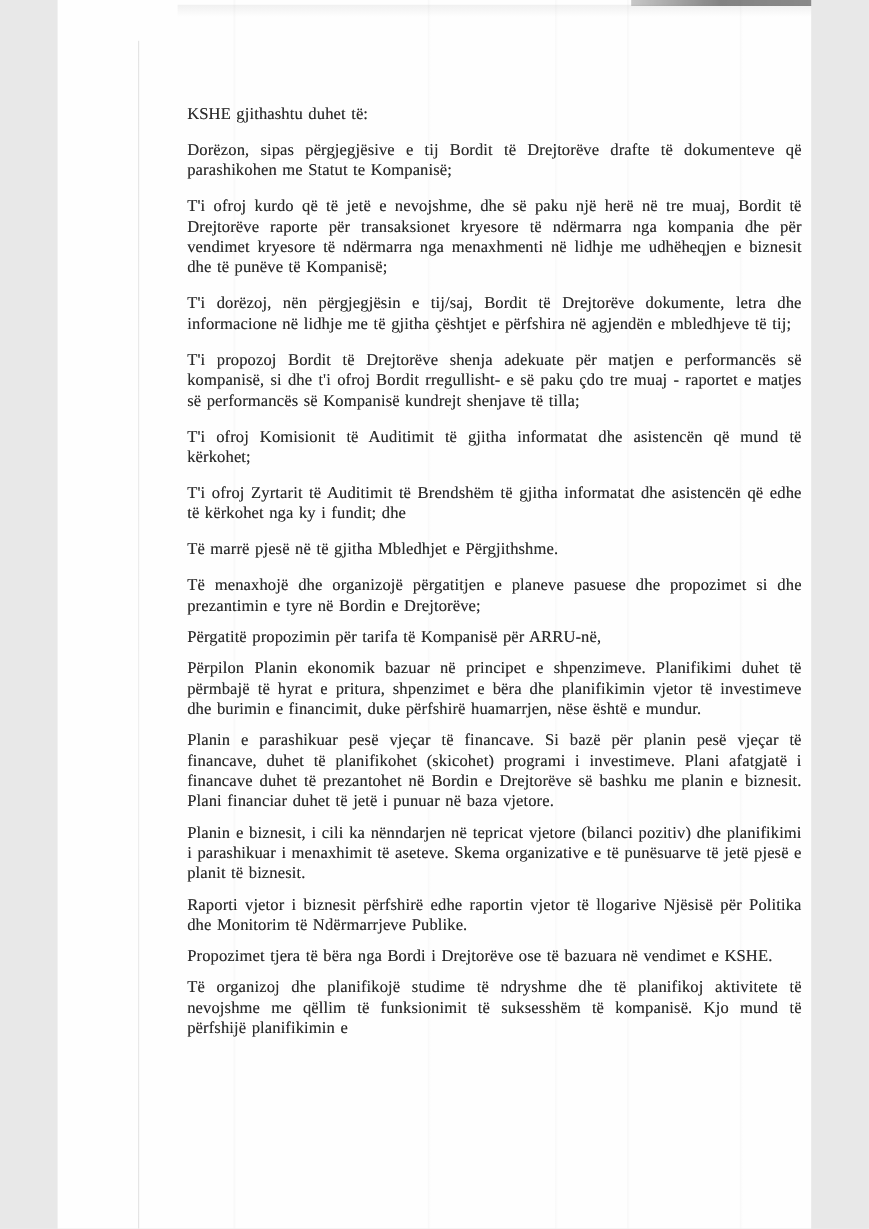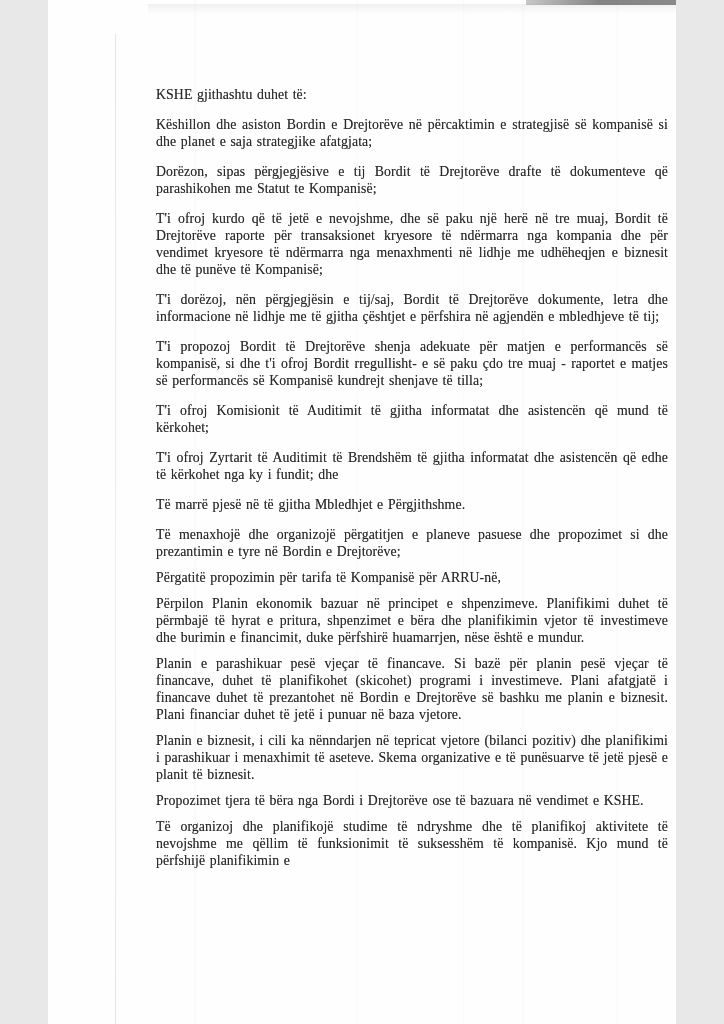--- a/index.html
+++ b/index.html
@@ -87,29 +87,29 @@
 </style>
 </head>
 <body>
 
 <div class="page">
   <div class="scan-top-band"></div>
   <div class="scan-top-haze"></div>
   <div class="page-edge-line"></div>
   <div class="content">
       <p class="">KSHE gjithashtu duhet të:</p>
-      <p class="">Këshillon dhe asiston Bordin e Drejtorëve në përcaktimin e strategjisë së kompanisë si dhe planet e saja strategjike afatgjata;</p>
       <p class="">Dorëzon, sipas përgjegjësive e tij  Bordit të Drejtorëve drafte të dokumenteve që parashikohen me Statut te Kompanisë;</p>
       <p class="">T'i ofroj kurdo që të jetë e nevojshme, dhe së paku një herë në tre muaj, Bordit të Drejtorëve raporte për transaksionet kryesore të ndërmarra nga kompania dhe për vendimet kryesore të ndërmarra nga menaxhmenti në lidhje me udhëheqjen e biznesit dhe të punëve të Kompanisë;</p>
       <p class="">T'i dorëzoj, nën përgjegjësin e tij/saj, Bordit të Drejtorëve dokumente, letra dhe informacione në lidhje me të gjitha çështjet e përfshira në agjendën e mbledhjeve të tij;</p>
       <p class="">T'i propozoj Bordit të Drejtorëve shenja adekuate për matjen e performancës së kompanisë, si dhe t'i ofroj Bordit rregullisht- e së paku çdo tre muaj - raportet e matjes së performancës së Kompanisë kundrejt shenjave të tilla;</p>
       <p class="">T'i ofroj Komisionit të Auditimit të gjitha informatat dhe asistencën që mund të kërkohet;</p>
       <p class="">T'i ofroj Zyrtarit të Auditimit të Brendshëm të gjitha informatat dhe asistencën që edhe të kërkohet nga ky i fundit; dhe</p>
       <p class="">Të marrë pjesë në të gjitha Mbledhjet e Përgjithshme.</p>
       <p class="tight">Të menaxhojë dhe organizojë përgatitjen e planeve pasuese dhe propozimet si dhe prezantimin e tyre në Bordin e Drejtorëve;</p>
       <p class="tight">Përgatitë propozimin për tarifa të Kompanisë për ARRU-në,</p>
       <p class="tight">Përpilon Planin ekonomik bazuar në principet e shpenzimeve. Planifikimi duhet të përmbajë të hyrat e pritura, shpenzimet e bëra dhe planifikimin vjetor të investimeve dhe burimin e financimit, duke përfshirë huamarrjen, nëse është e mundur.</p>
       <p class="tight">Planin e parashikuar pesë vjeçar të financave. Si bazë për planin pesë vjeçar të financave, duhet të planifikohet (skicohet) programi i investimeve. Plani afatgjatë i financave duhet të prezantohet në Bordin e Drejtorëve së bashku me planin e biznesit. Plani financiar duhet të jetë i punuar në baza vjetore.</p>
       <p class="tight">Planin e biznesit, i cili ka nënndarjen  në tepricat vjetore (bilanci pozitiv) dhe planifikimi i parashikuar i menaxhimit të aseteve. Skema organizative e të punësuarve të jetë pjesë e planit të biznesit.</p>
+      <p class="tight">Raporti vjetor i biznesit përfshirë edhe raportin vjetor të llogarive Njësisë për Politika dhe Monitorim të Ndërmarrjeve Publike.</p>
       <p class="tight">Propozimet tjera të bëra nga Bordi i Drejtorëve ose të bazuara në vendimet e KSHE.</p>
       <p class="tight">Të organizoj dhe planifikojë studime të ndryshme dhe të planifikoj aktivitete të nevojshme me qëllim të funksionimit të suksesshëm të kompanisë. Kjo mund të përfshijë planifikimin e</p>
     </div>
 </div>
 
 </body></html>

